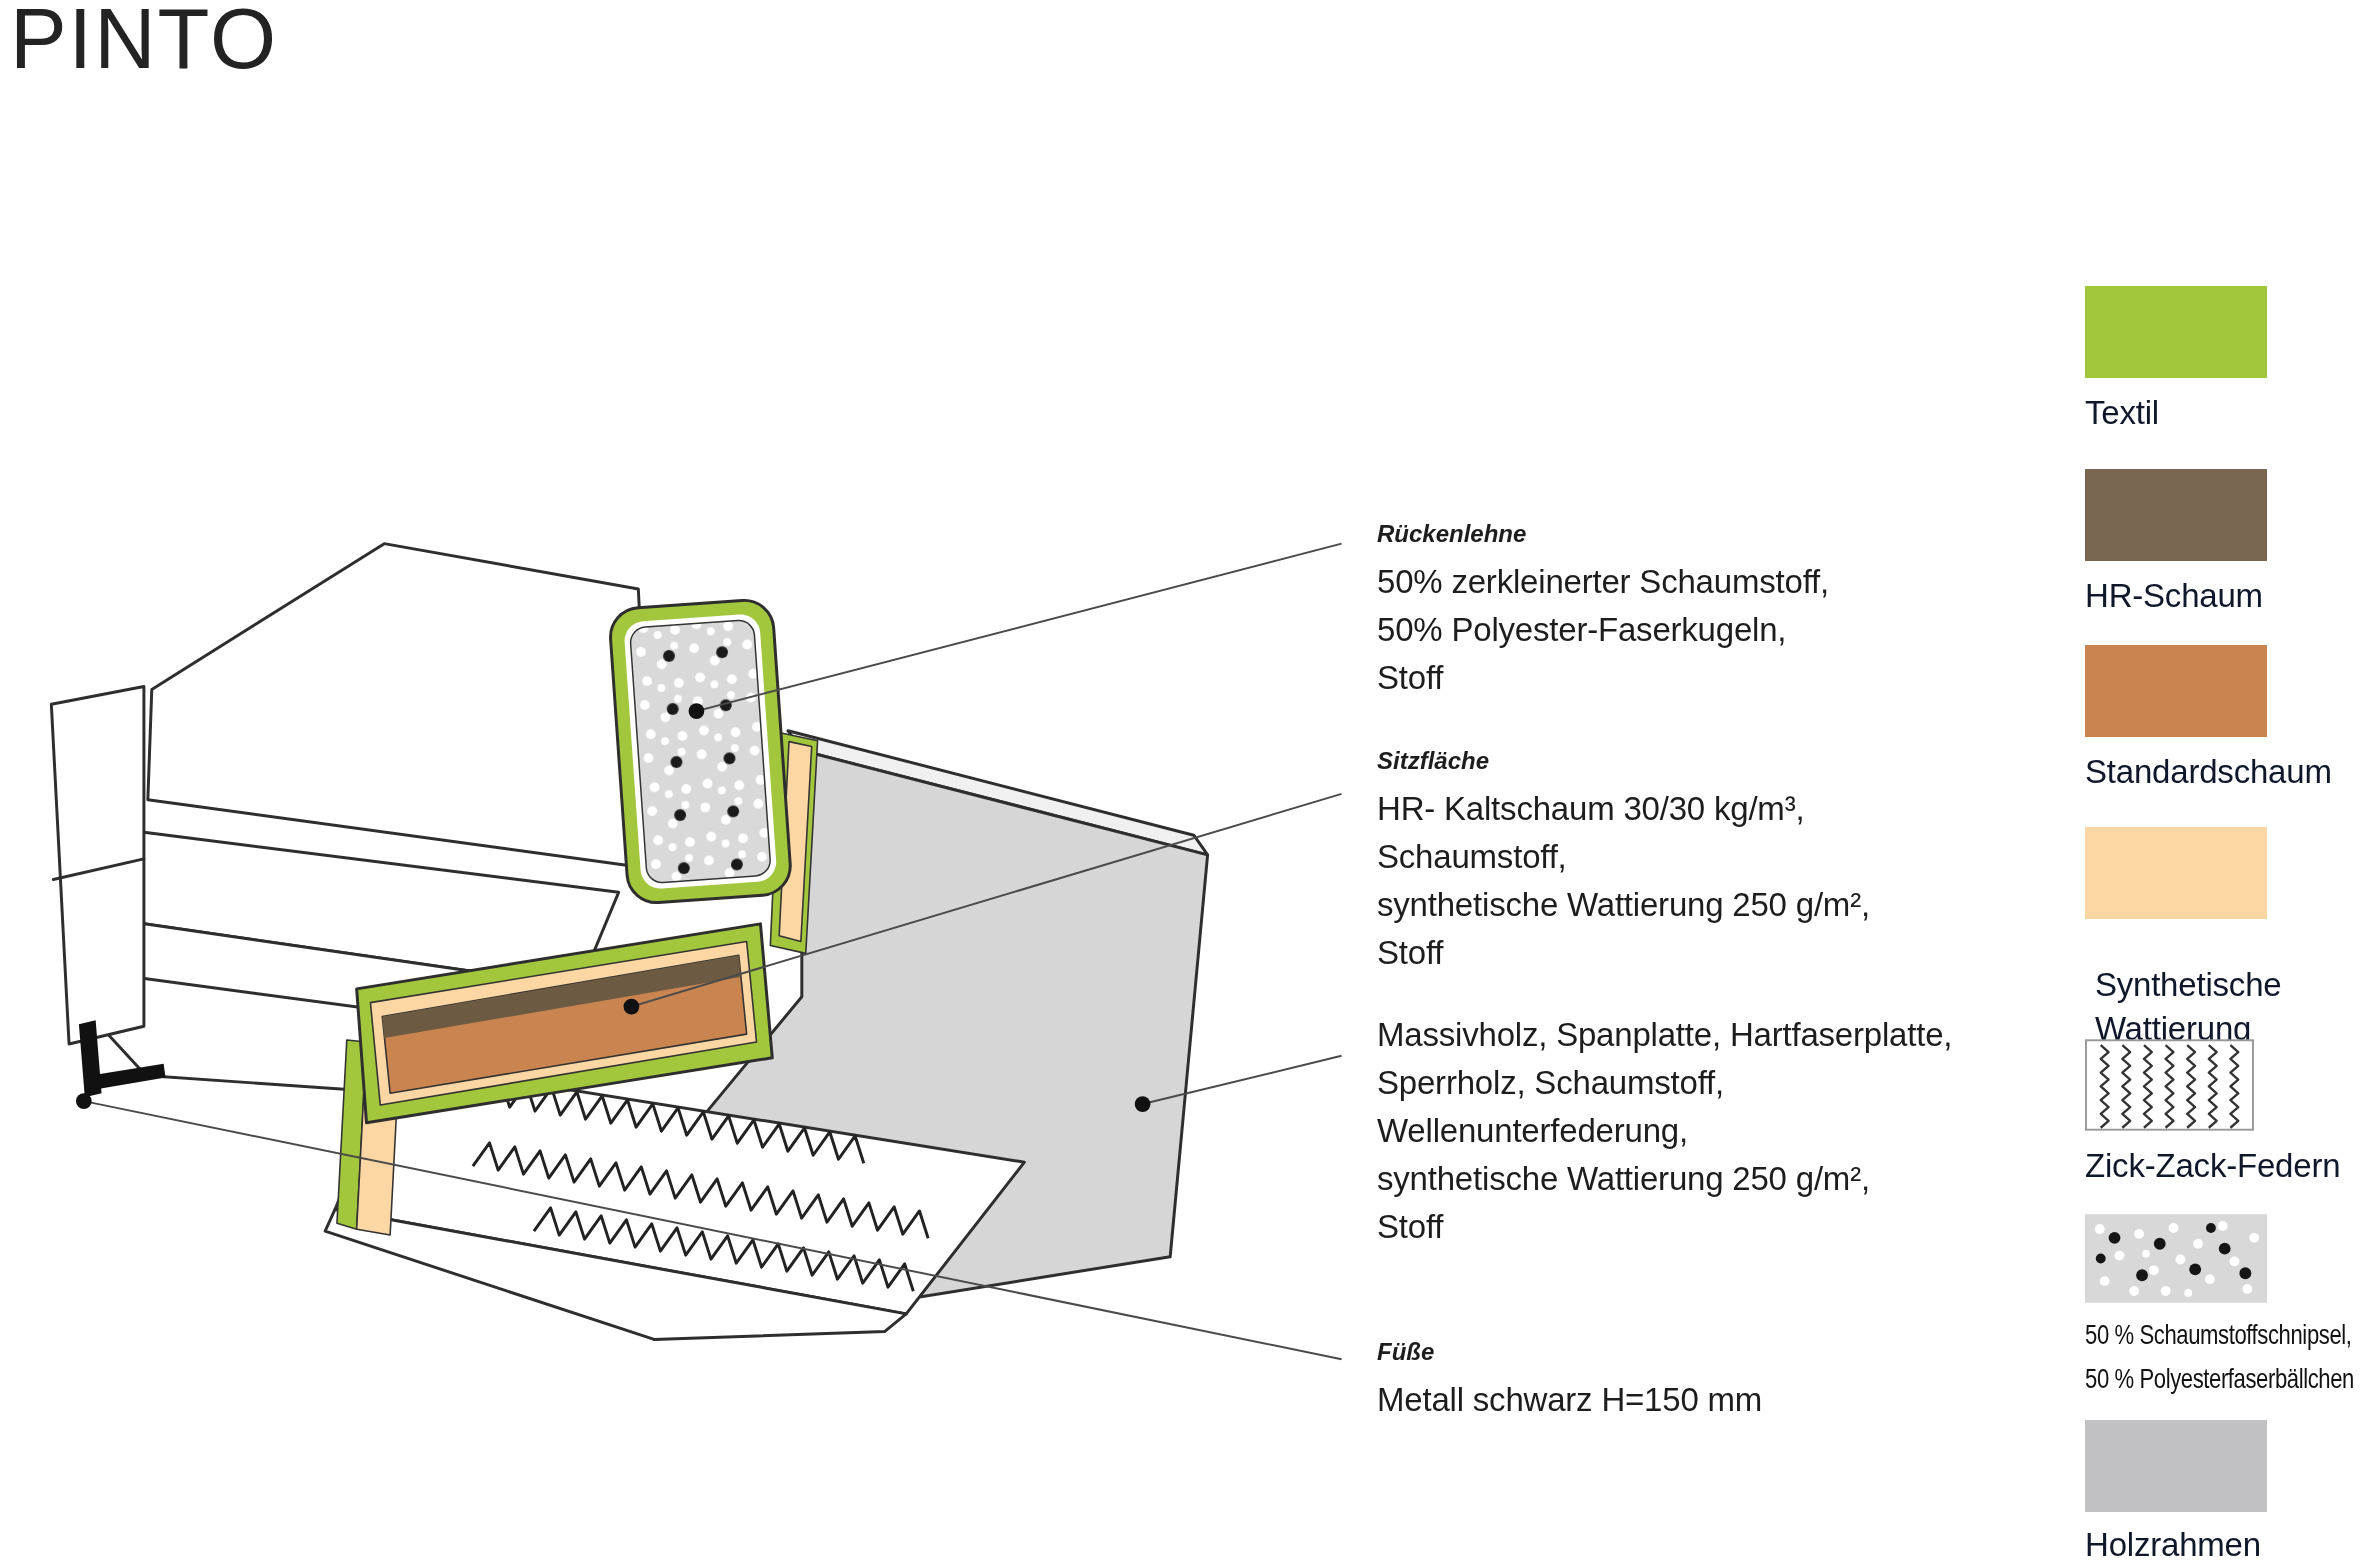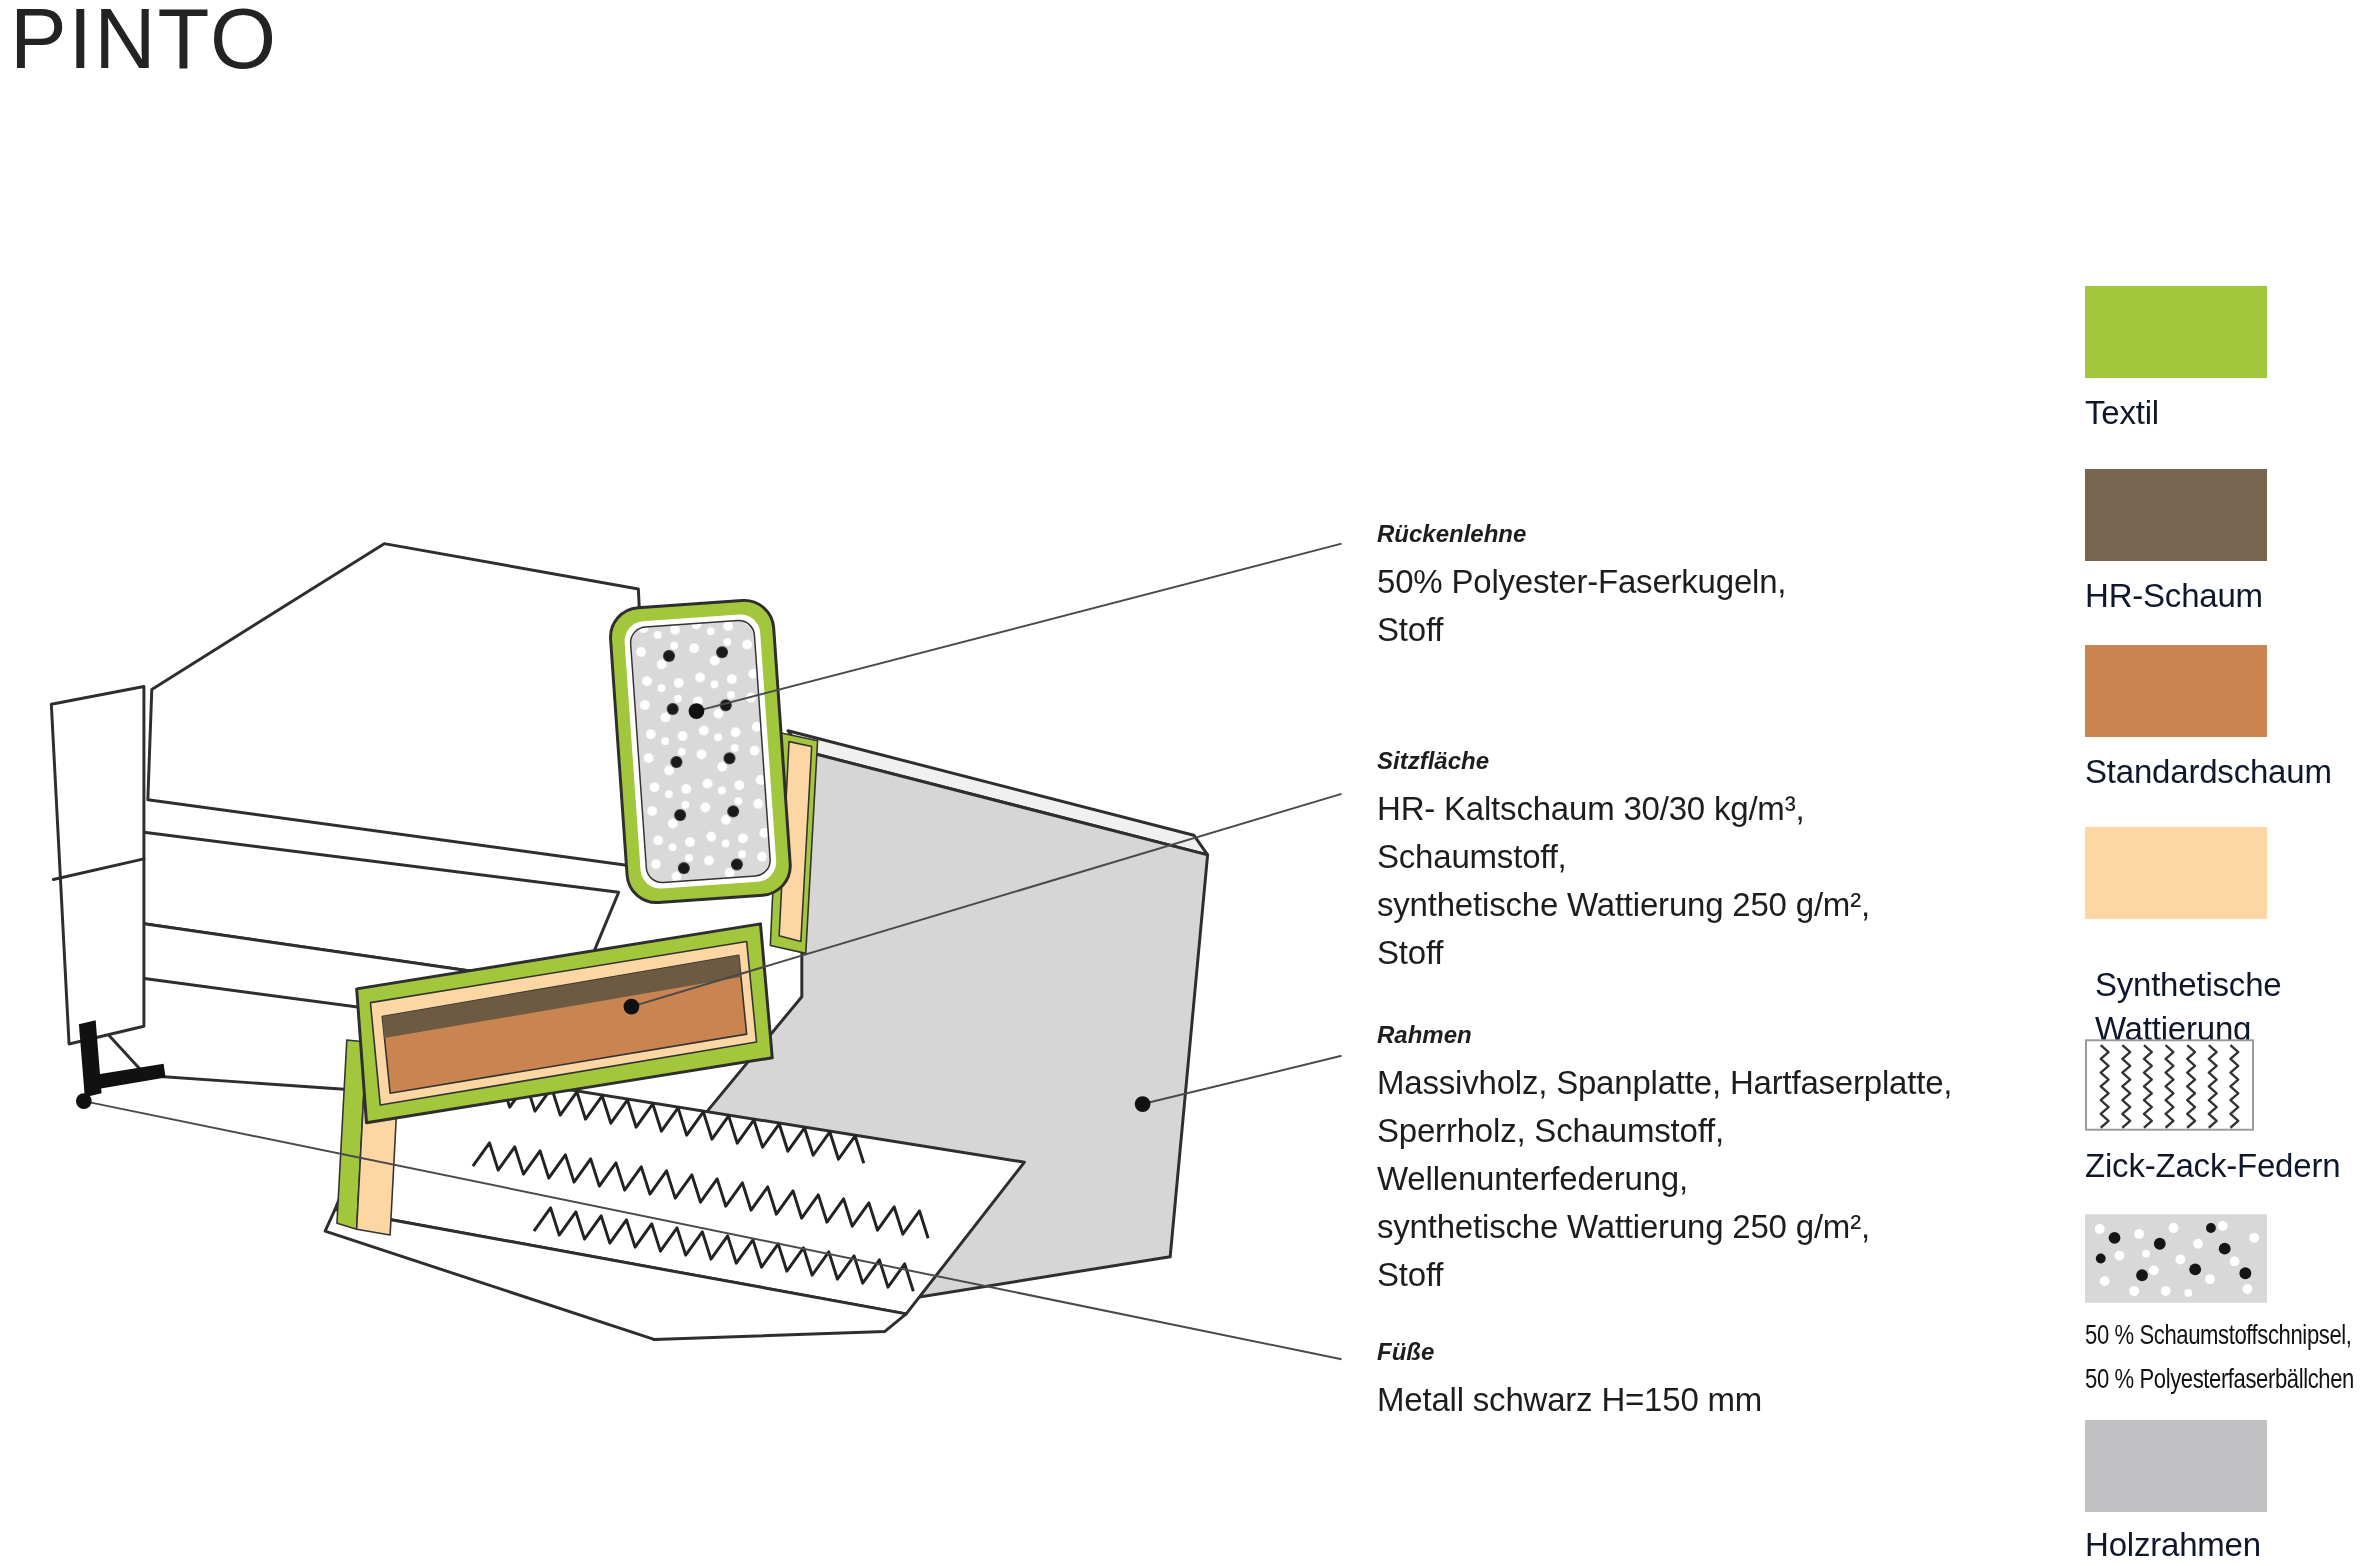--- a/index.html
+++ b/index.html
@@ -115,34 +115,34 @@
   <g fill="#111111">
     <circle cx="707" cy="722" r="8"></circle>
     <circle cx="641" cy="1022" r="8"></circle>
     <circle cx="1160" cy="1121" r="8"></circle>
     <circle cx="85" cy="1118" r="8"></circle>
   </g>
 </svg>
 
 <div class="callout" style="top:510px">
   <div class="callout-heading">Rückenlehne</div>
+  <div class="callout-line">50% zerkleinerter Schaumstoff,</div>
   <div class="callout-line">50% Polyester-Faserkugeln,</div>
   <div class="callout-line">Stoff</div>
 </div>
 
 <div class="callout" style="top:737px">
   <div class="callout-heading">Sitzfläche</div>
   <div class="callout-line">HR- Kaltschaum 30/30 kg/m³,</div>
   <div class="callout-line">Schaumstoff,</div>
   <div class="callout-line">synthetische Wattierung 250 g/m²,</div>
   <div class="callout-line">Stoff</div>
 </div>
 
 <div class="callout" style="top:1011px">
-  <div class="callout-heading">Rahmen</div>
   <div class="callout-line">Massivholz, Spanplatte, Hartfaserplatte,</div>
   <div class="callout-line">Sperrholz, Schaumstoff,</div>
   <div class="callout-line">Wellenunterfederung,</div>
   <div class="callout-line">synthetische Wattierung 250 g/m²,</div>
   <div class="callout-line">Stoff</div>
 </div>
 
 <div class="callout" style="top:1328px">
   <div class="callout-heading">Füße</div>
   <div class="callout-line">Metall schwarz H=150 mm</div>

